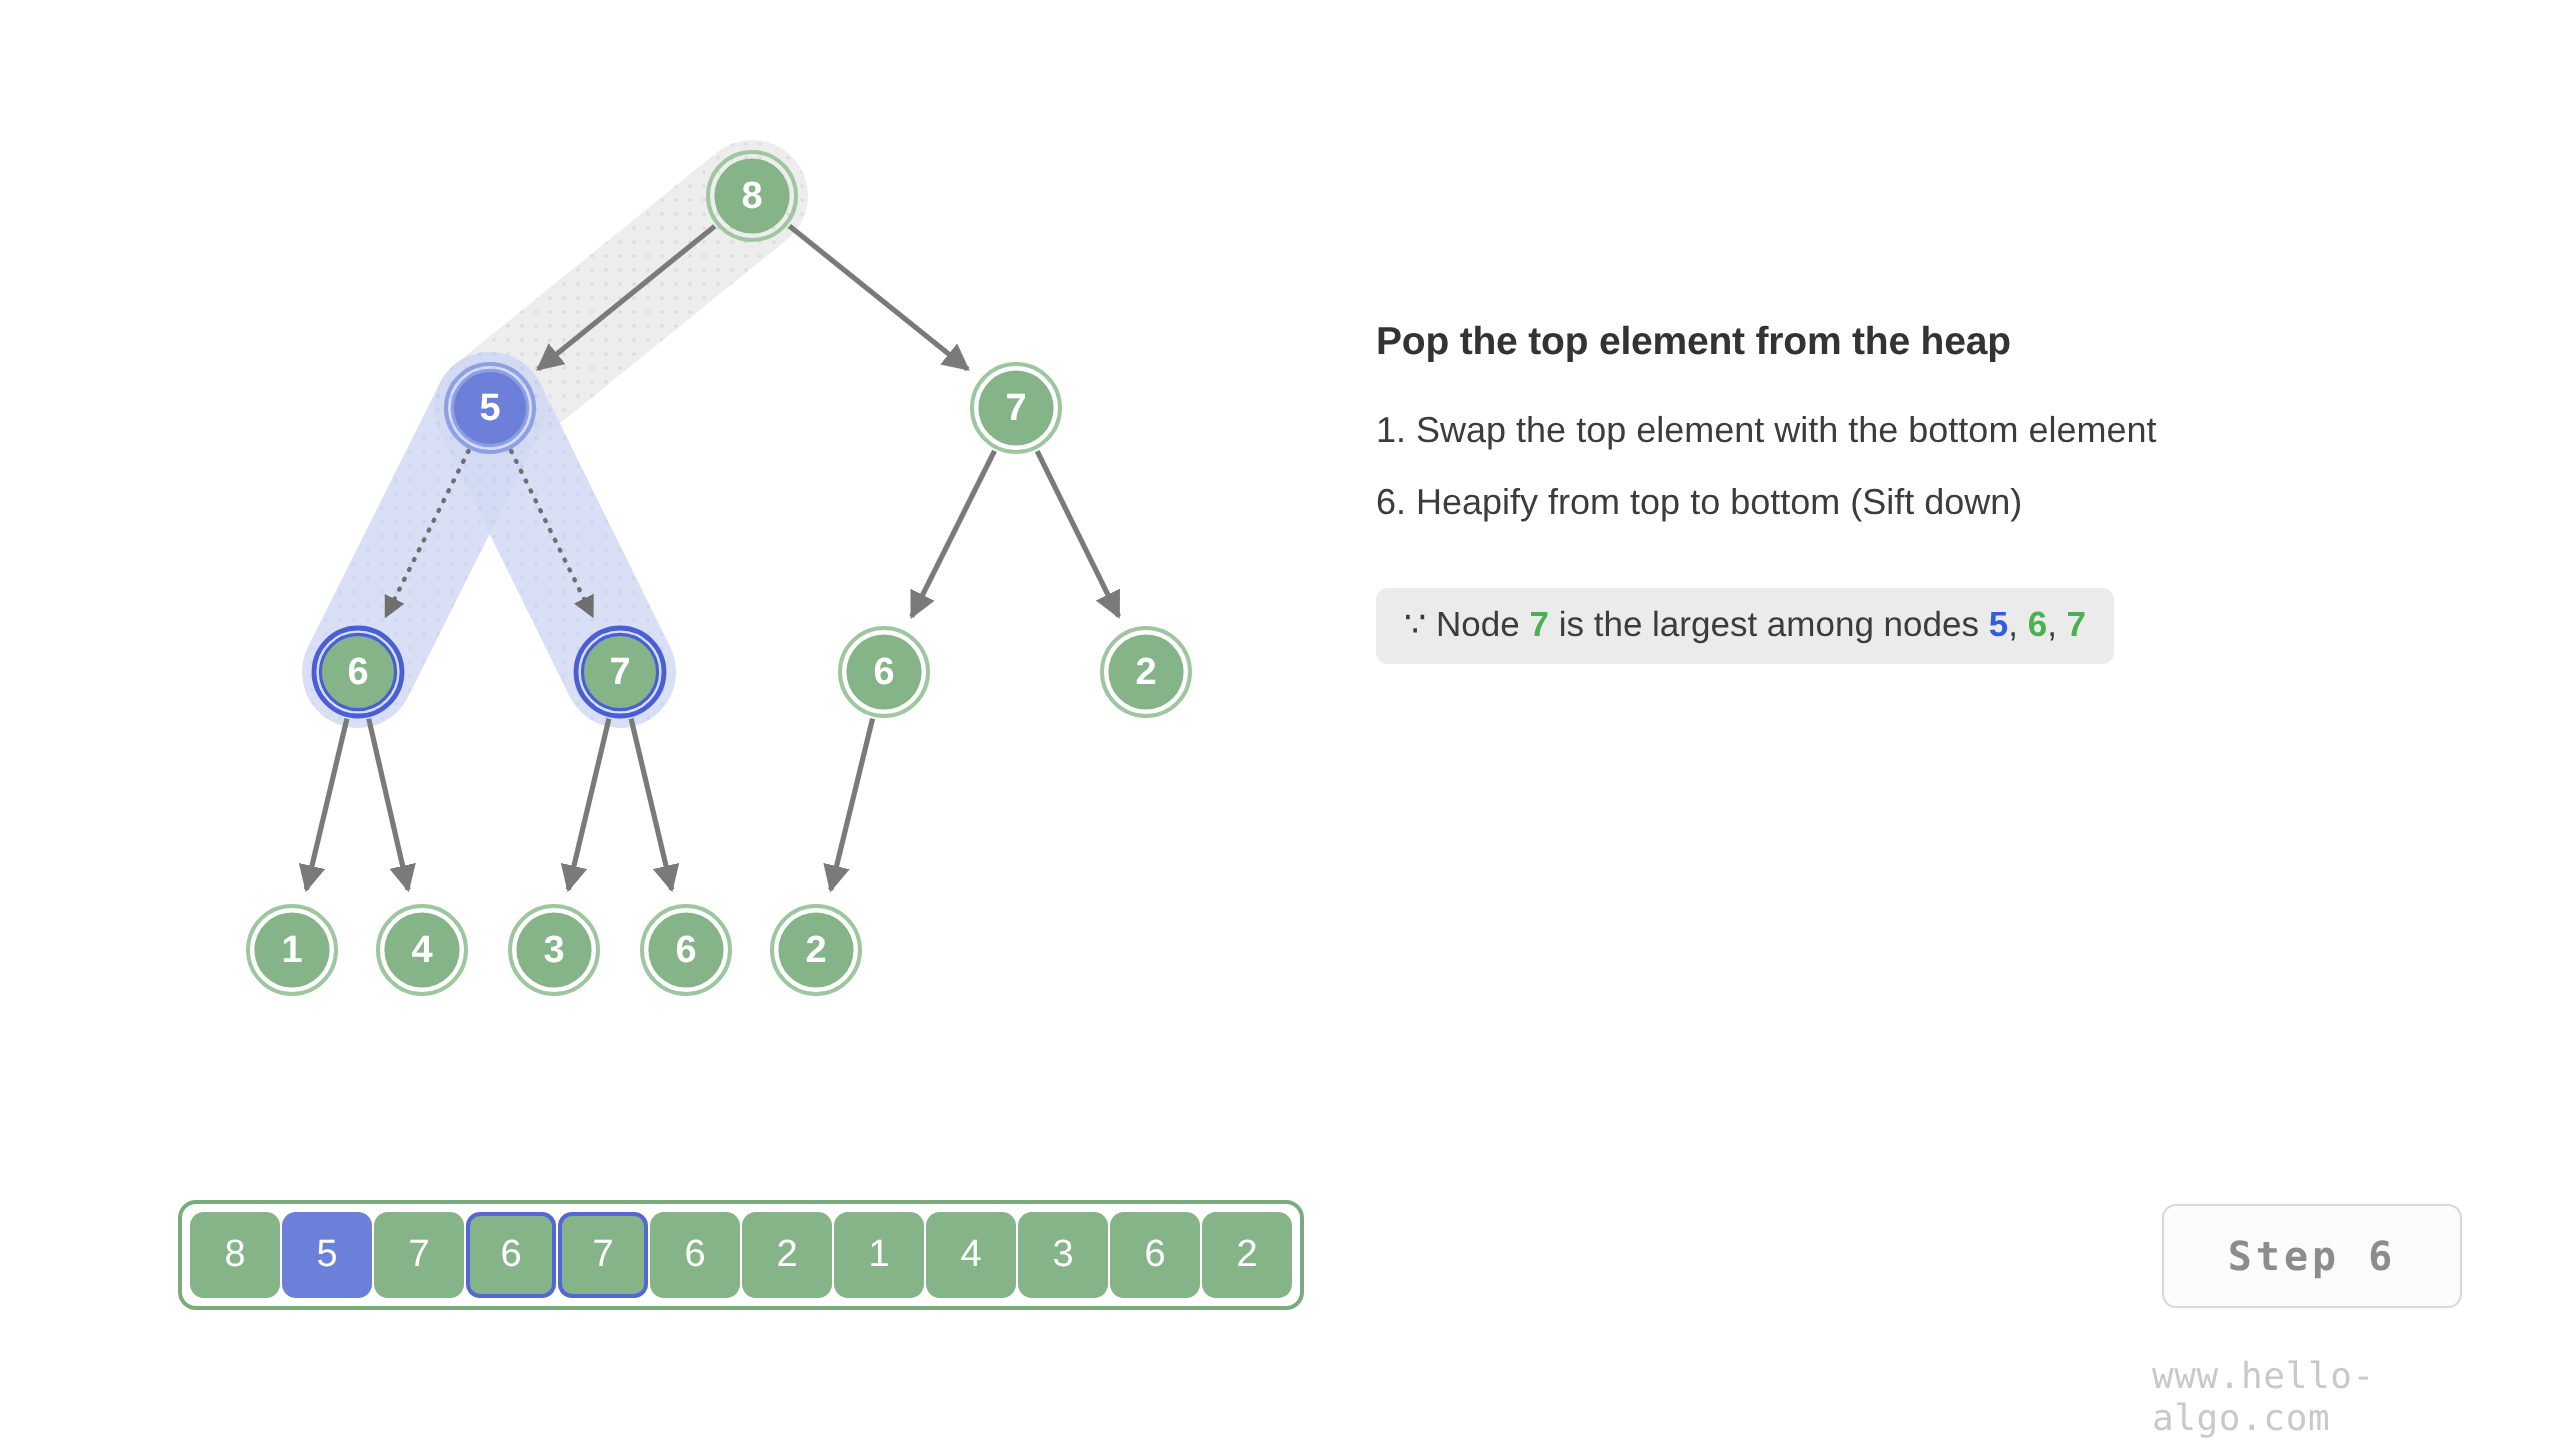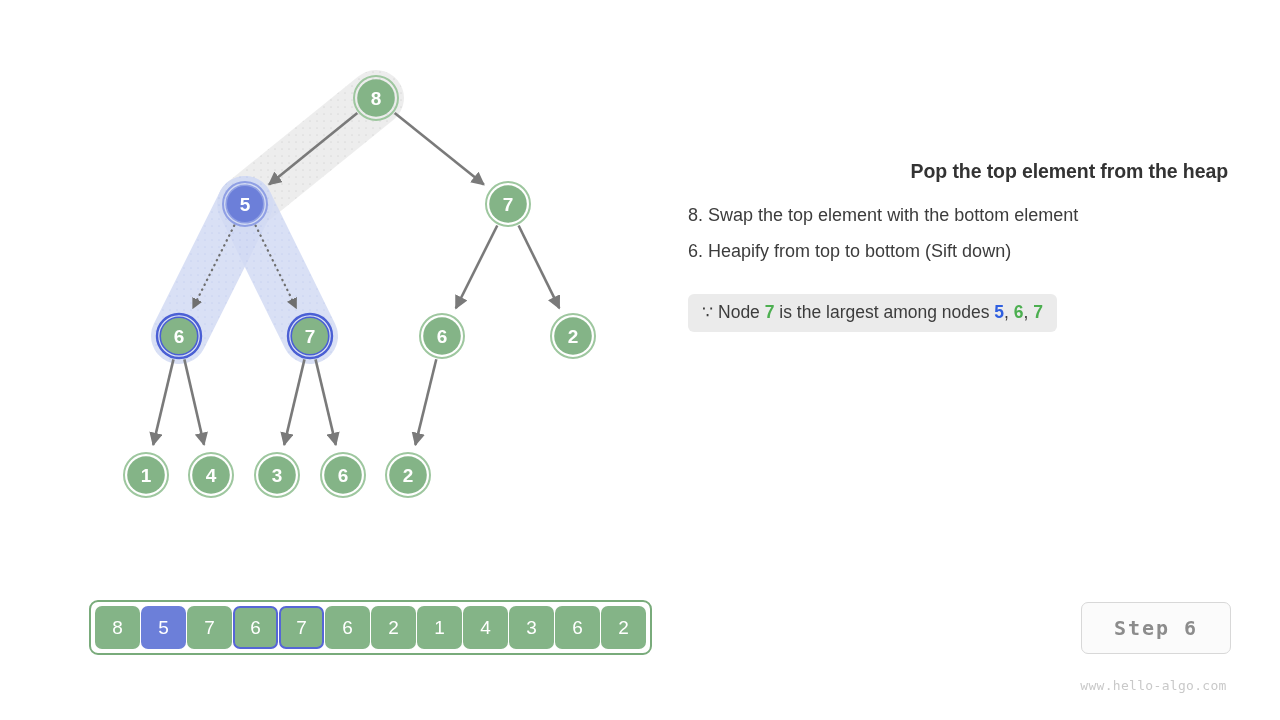--- a/index.html
+++ b/index.html
@@ -39,21 +39,20 @@
     left: 688px;
     top: 160px;
     width: 540px;
   }
   #panel-title {
     font-size: 19.5px;
     font-weight: 700;
     color: #333333;
     letter-spacing: -0.1px;
     margin: 0 0 8px 0;
-    text-align: right;
   }
   .panel-step {
     font-size: 18px;
     color: #3c3c3c;
     margin: 0;
     padding: 13px 0 0 0;
     line-height: 1.25;
     white-space: nowrap;
   }
   #panel-note {
@@ -123,23 +122,22 @@
     letter-spacing: 2px;
     display: flex;
     align-items: center;
     justify-content: center;
   }
   #watermark {
     position: absolute;
     left: 1076px;
     top: 678px;
     width: 155px;
-    text-align: center;
     font-family: "DejaVu Sans Mono", monospace;
-    font-size: 13px;
+    font-size: 18px;
     color: #c9c9c9;
     letter-spacing: 0.3px;
   }
 </style>
 </head>
 <body>
 
 <svg id="tree-svg" viewBox="0 0 700 540" xmlns="http://www.w3.org/2000/svg">
   <defs>
     <marker id="arrow-solid" viewBox="0 0 10 10" refX="9" refY="5" markerWidth="5.2" markerHeight="5.2" orient="auto-start-reverse">
@@ -238,21 +236,21 @@
         <circle cx="408" cy="475" r="22" fill="none" stroke="#9ec79f" stroke-width="2"></circle>
         <circle cx="408" cy="475" r="18.8" fill="#84b487" stroke="none" stroke-width="0"></circle>
         <text x="408" y="475.5" class="node-text">2</text>
       </g>
     </g>
 </svg>
 
 <div id="info-panel">
   <div id="panel-title">Pop the top element from the heap</div>
 
-  <p class="panel-step">8. Swap the top element with the bottom element</p>
+  <p class="panel-step">1. Swap the top element with the bottom element</p>
   <p class="panel-step">6. Heapify from top to bottom (Sift down)</p>
 
   <div id="panel-note">
     <span class="tok-plain">∵</span><span class="tok-plain">&nbsp;</span><span class="tok-plain">Node</span><span class="tok-plain">&nbsp;</span><span class="tok-green">7</span><span class="tok-plain">&nbsp;</span><span class="tok-plain">is the largest among nodes</span><span class="tok-plain">&nbsp;</span><span class="tok-blue">5</span><span class="tok-plain">,&nbsp;</span><span class="tok-green">6</span><span class="tok-plain">,&nbsp;</span><span class="tok-green">7</span>
   </div>
 </div>
 
 <div id="array-strip">
     <div class="cell">8</div>
     <div class="cell fill-blue">5</div>

